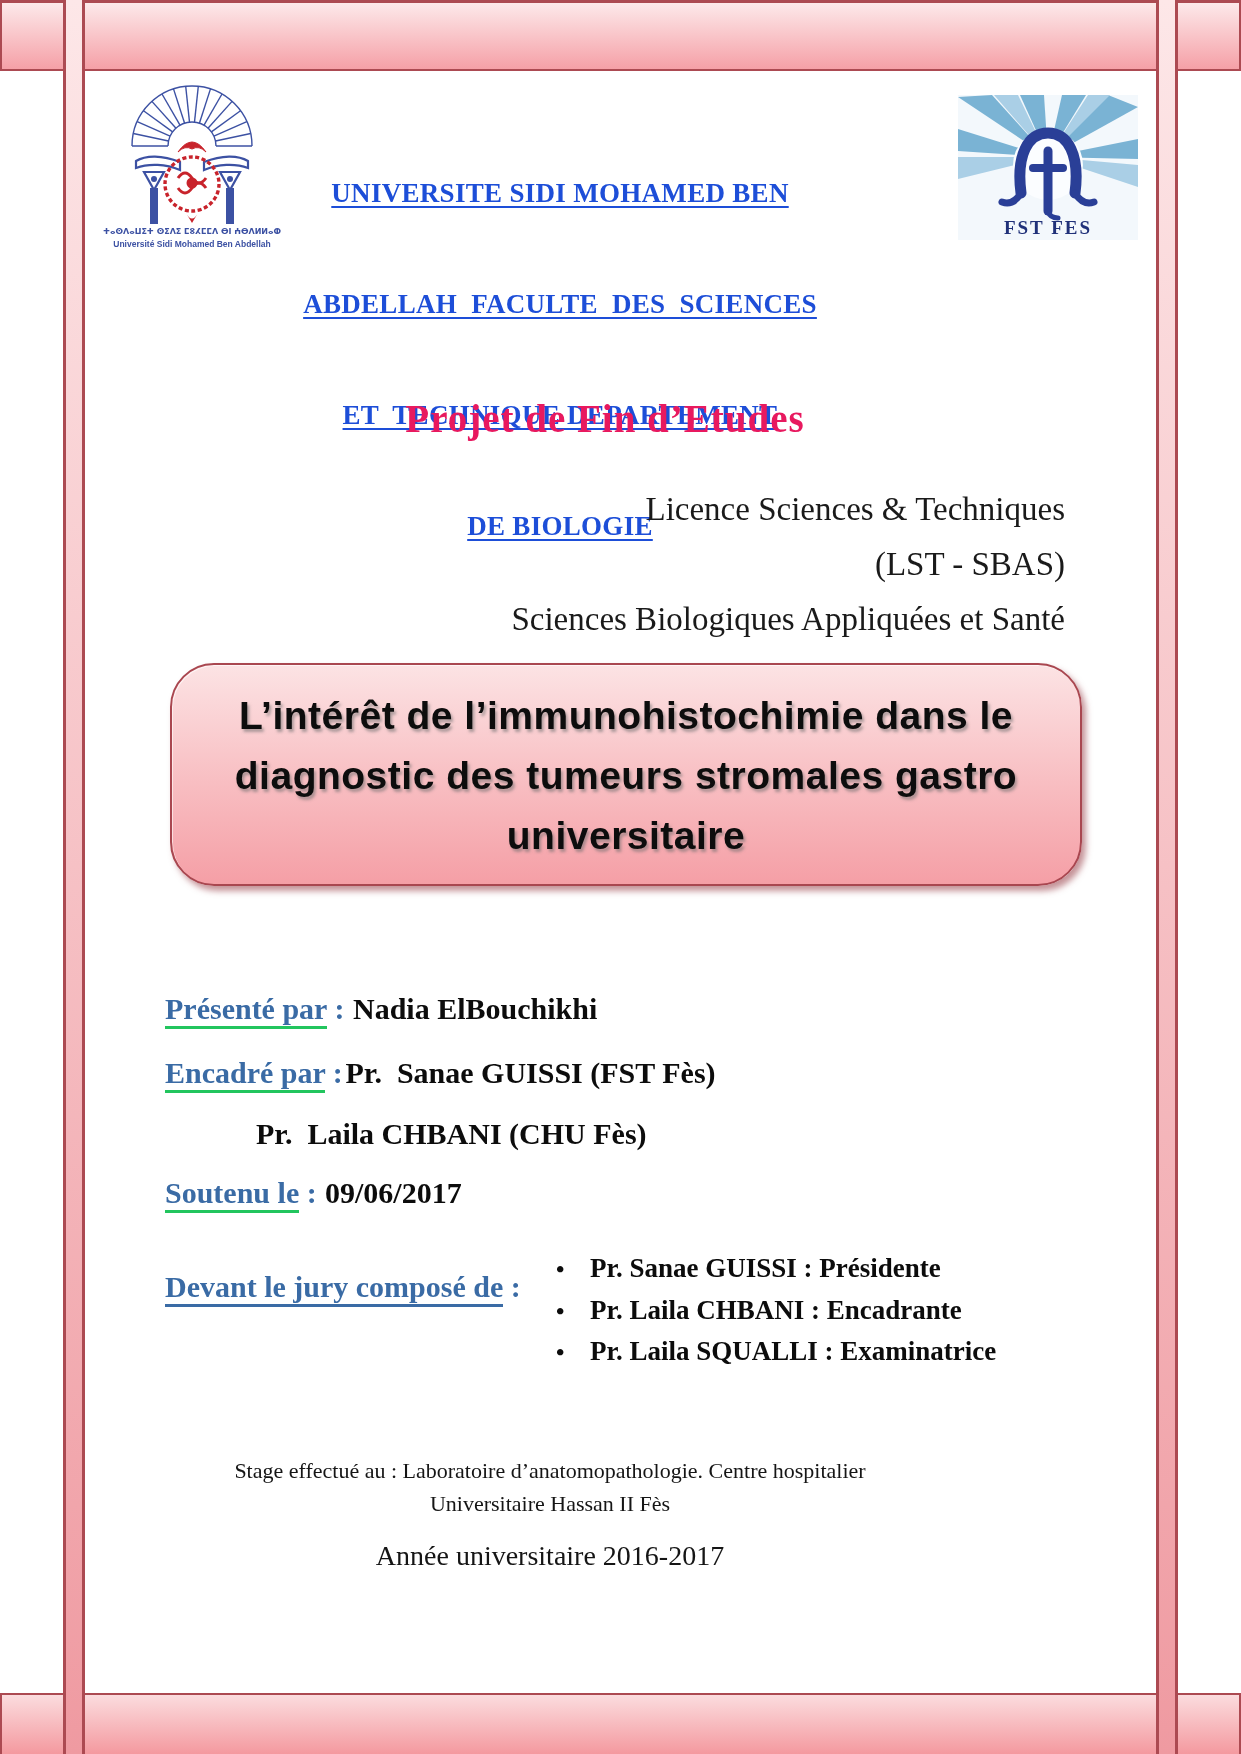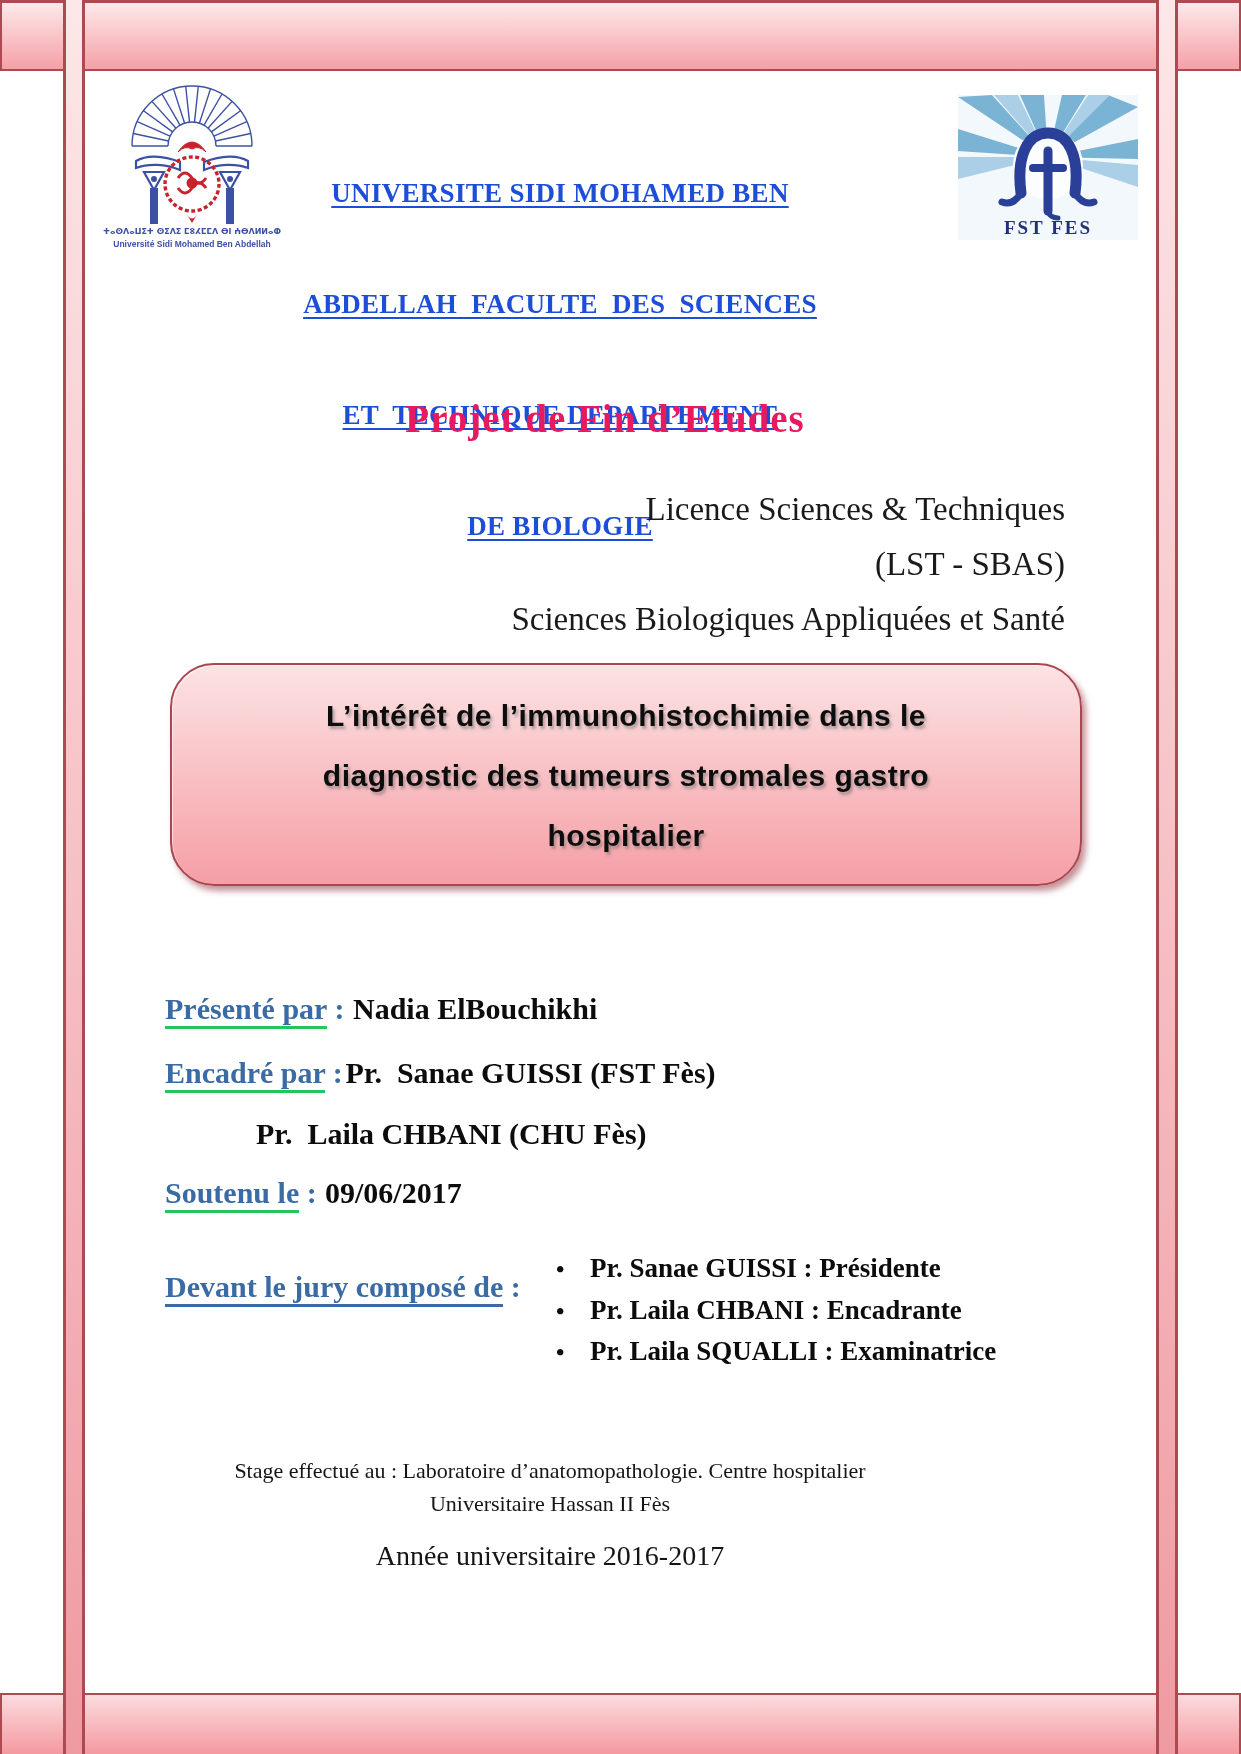--- a/index.html
+++ b/index.html
@@ -43,21 +43,21 @@
   .subject-box{
     position:absolute;left:170px;top:663px;width:912px;height:223px;
     box-sizing:border-box;border:2.5px solid #A94750;border-radius:44px;
     background:linear-gradient(#FCE3E4 0%,#F8BDC1 55%,#F59FA6 100%);
     box-shadow:4px 5px 6px rgba(150,58,68,.55), inset 1px 1px 0 rgba(255,255,255,.6);
     z-index:2;
   }
   .subject-text{
     padding-top:21px;text-align:center;
     font-family:"Liberation Sans","DejaVu Sans",sans-serif;
-    font-size:30px;line-height:60px;font-weight:bold;color:#0d0d0d;
+    font-size:39px;line-height:60px;font-weight:bold;color:#0d0d0d;
     letter-spacing:.5px;
     text-shadow:2px 3px 3px rgba(110,110,110,.55);
   }
   
   .row{position:absolute;left:135px;font-size:30px;font-weight:bold;white-space:pre;}
   .row .lbl{display:inline-block;width:173px;color:#3A6BA5;vertical-align:top;}
   .row.r-soutenu .lbl{width:160px;}
   .row .lbl-text{border-bottom:3px solid #22c55e;padding-bottom:1px;}
   .row .colon{color:#3A6BA5;}
   .row .val{color:#0c0c0c;}
@@ -169,21 +169,21 @@
   <div class="degree">
     <div>Licence Sciences &amp; Techniques</div>
     <div>(LST - SBAS)</div>
     <div>Sciences Biologiques Appliquées et Santé</div>
   </div>
 
   <div class="subject-box">
     <div class="subject-text">
       <div>L’intérêt de l’immunohistochimie dans le</div>
       <div>diagnostic des tumeurs stromales gastro</div>
-      <div>hospitalier</div>
+      <div>universitaire</div>
     </div>
   </div>
 
   <div class="row r-presente">
     <span class="lbl"><span class="lbl-text">Présenté par</span><span class="colon"> :</span></span><span class="val">  Nadia ElBouchikhi</span>
   </div>
 
   <div class="row r-encadre">
     <span class="lbl"><span class="lbl-text">Encadré par</span><span class="colon"> : </span></span><span class="val"> Pr.  Sanae GUISSI (FST Fès)</span>
   </div>

